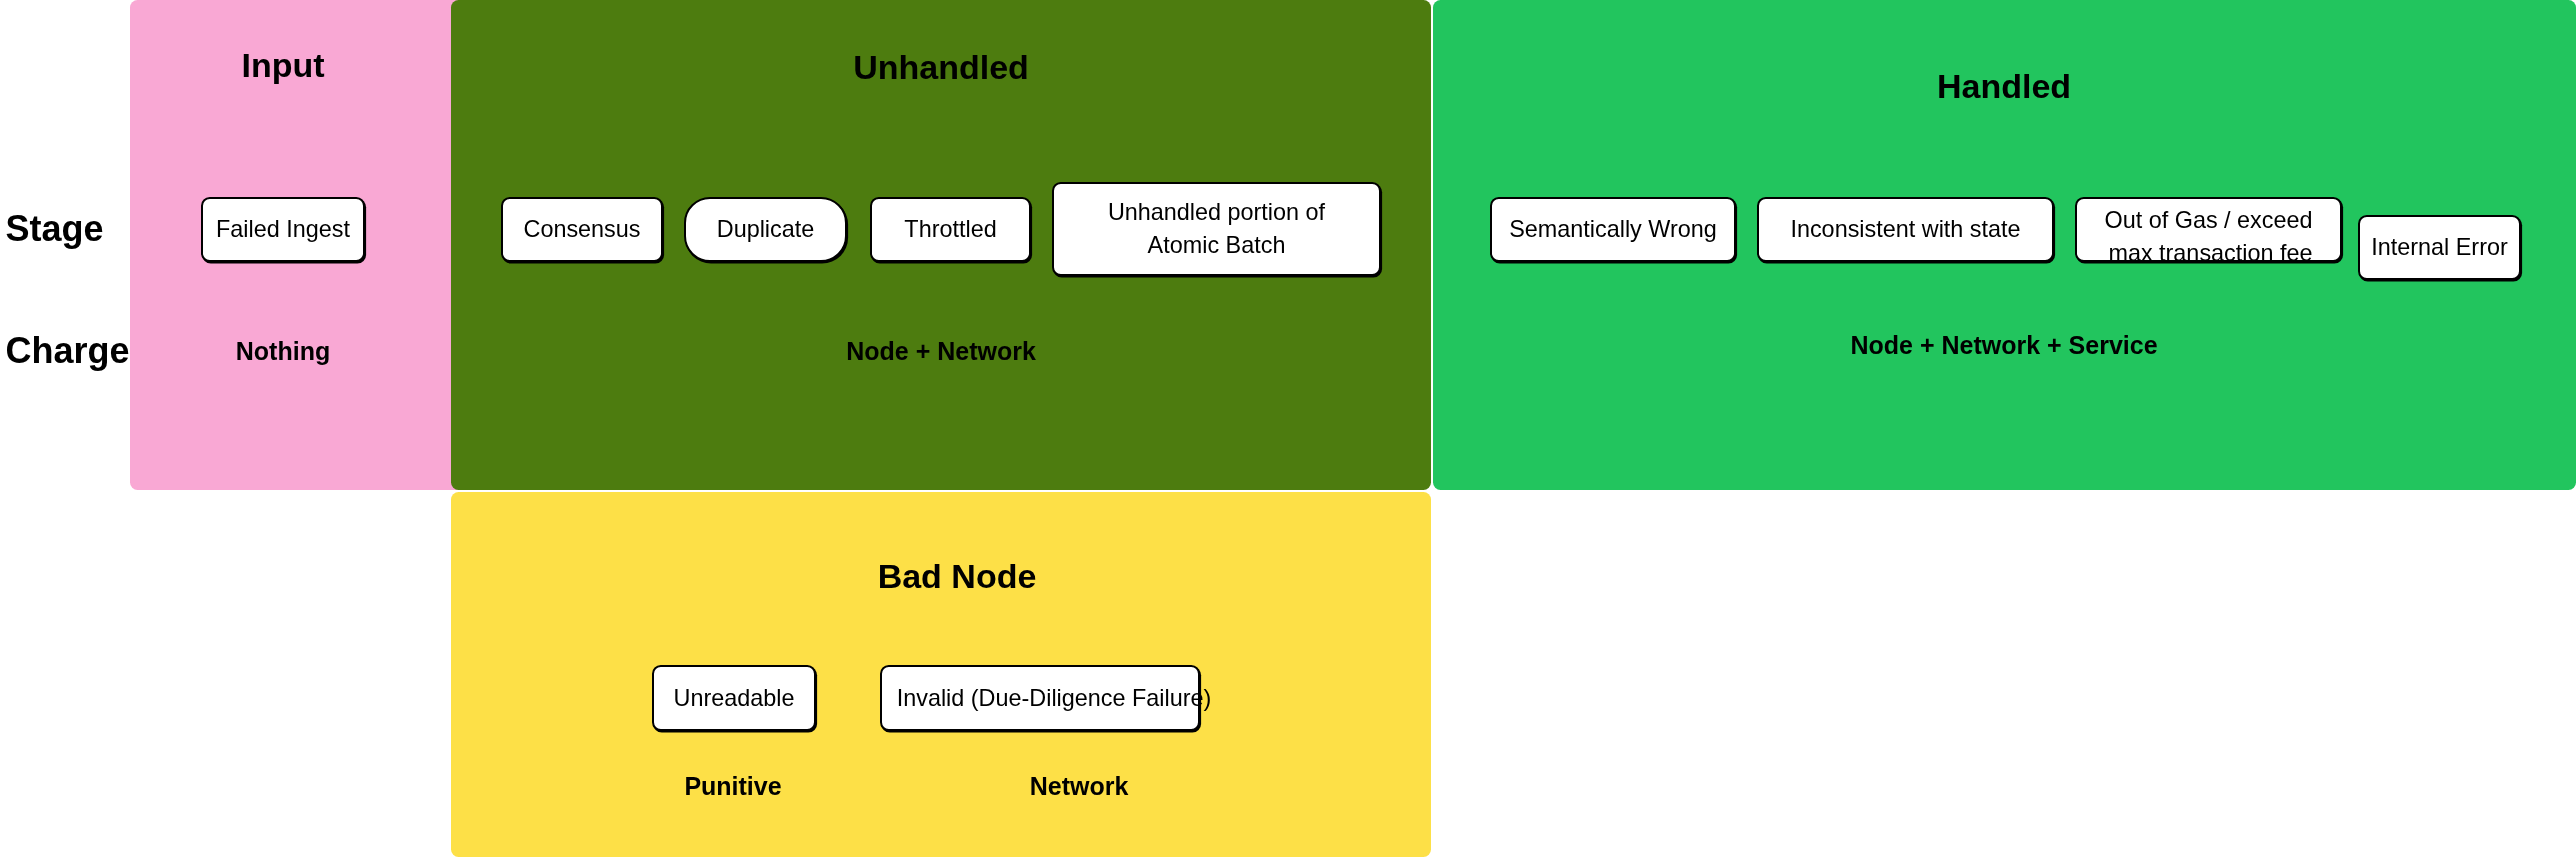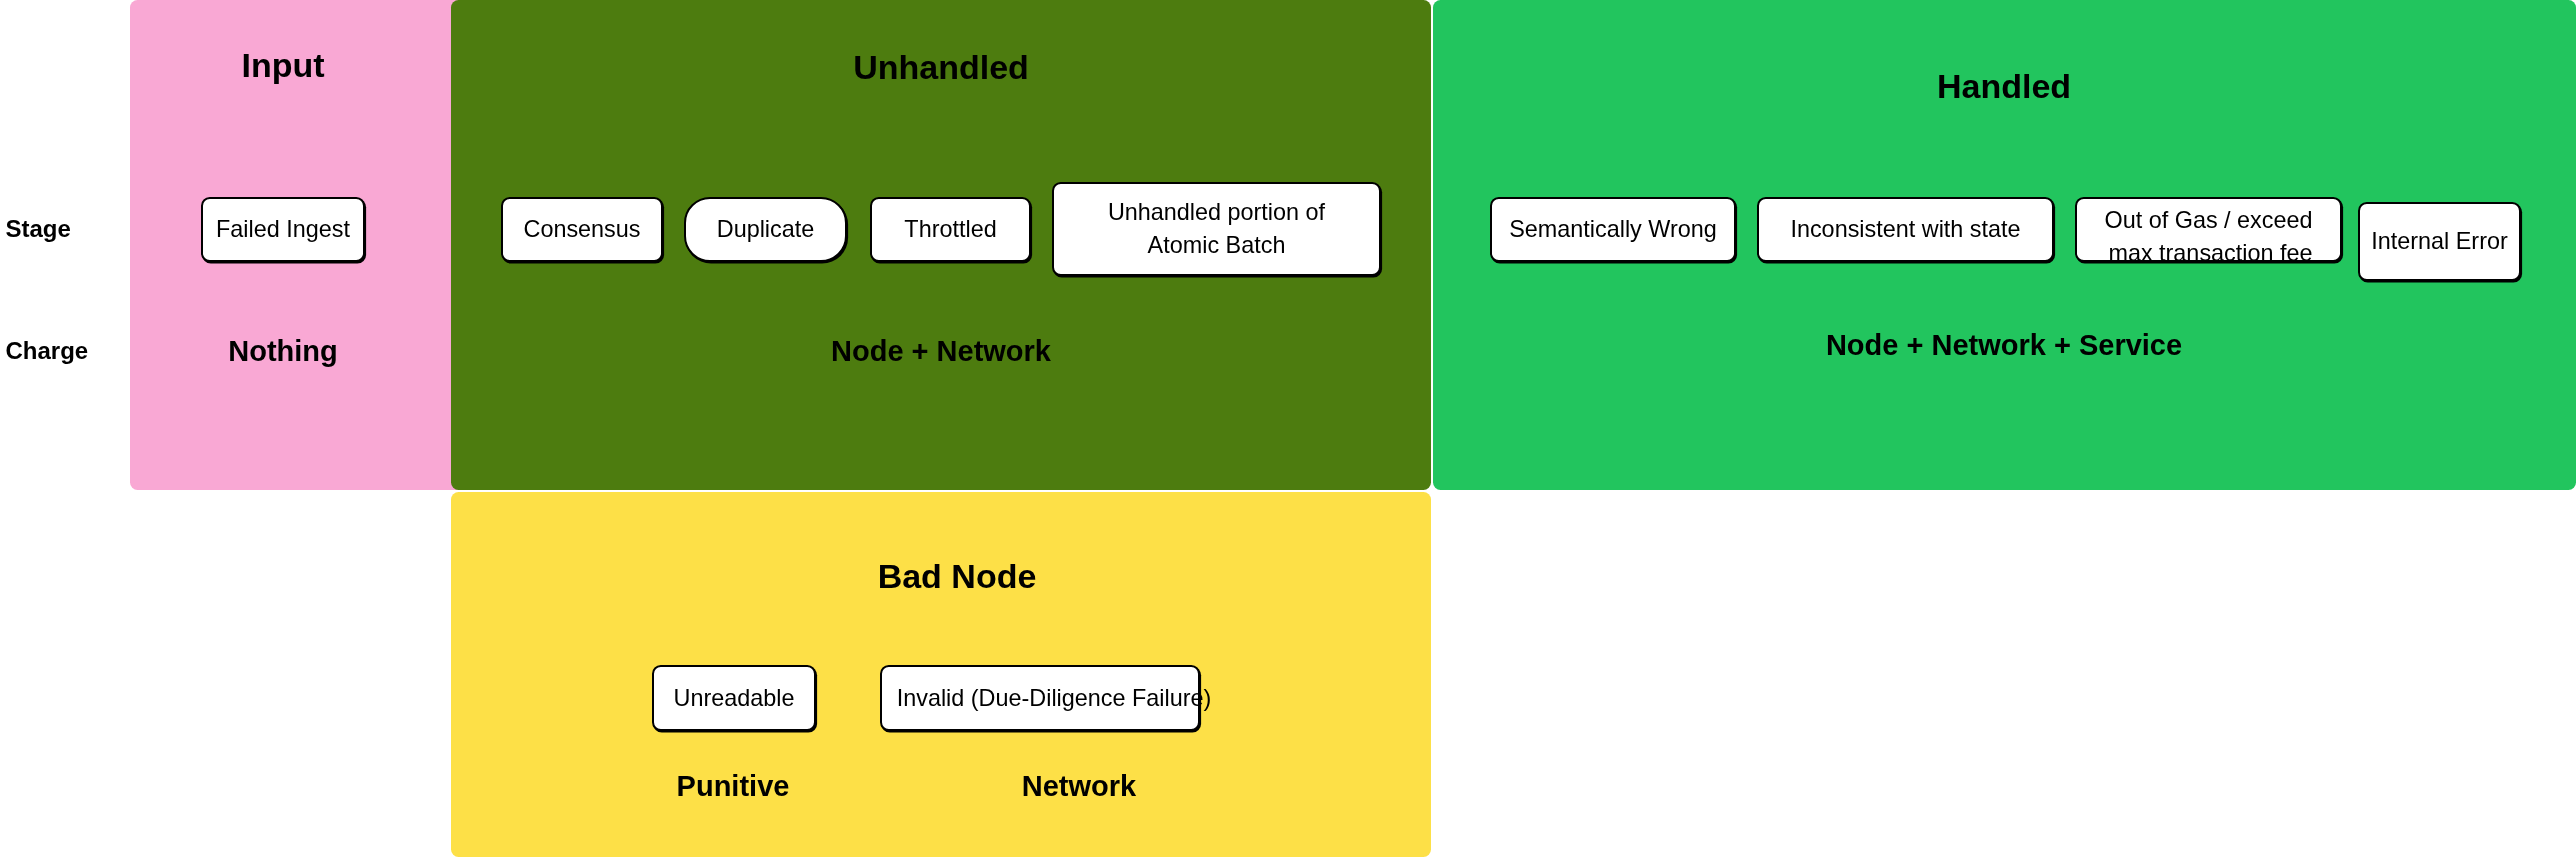--- a/index.html
+++ b/index.html
@@ -32,21 +32,21 @@
     transform: translate(-50%, -50%);
     font-size: 34px;
     font-weight: 700;
     white-space: nowrap;
   }
 
   
   .row-header {
     position: absolute;
     transform: translateY(-50%);
-    font-size: 24px;
+    font-size: 36px;
     font-weight: 700;
     white-space: nowrap;
   }
 
   
   .stage-box {
     position: absolute;
     background: #ffffff;
     border: 2.7px solid #000000;
     border-radius: 8.7px;
@@ -63,21 +63,21 @@
     text-align: center;
     font-size: 23.4px;
     line-height: 33px;
   }
   .stage-box span.shift-down { transform: translateY(7px); text-align: right; }
 
   
   .charge-label {
     position: absolute;
     transform: translate(-50%, -50%);
-    font-size: 29px;
+    font-size: 25px;
     font-weight: 700;
     white-space: nowrap;
   }
 </style>
 </head>
 <body>
 
 <div id="canvas">
 
   <div class="row-header" style="left:5.5px; top:229px;">Stage</div>
@@ -114,21 +114,21 @@
     <div class="stage-box" style="left:57px; top:197px; width:246px; height:65px;">
       <span>Semantically Wrong</span>
     </div>
     <div class="stage-box" style="left:324px; top:197px; width:297px; height:65px;">
       <span>Inconsistent with state</span>
     </div>
     <div class="stage-box" style="left:642px; top:197px; width:267px; height:65px;">
       <span class="shift-down">Out of Gas / exceed
 max transaction fee</span>
     </div>
-    <div class="stage-box" style="left:925px; top:202px; width:163px; height:79px;">
+    <div class="stage-box" style="left:925px; top:215px; width:163px; height:65px;">
       <span>Internal Error</span>
     </div>
     <div class="charge-label" style="left:571px; top:345px;">Node + Network + Service</div>
   </div>
 
   <div class="panel" id="panel-badnode">
     <div class="panel-title" style="left:506px; top:84px;">Bad Node</div>
     <div class="stage-box" style="left:201px; top:173px; width:164px; height:66px;">
       <span>Unreadable</span>
     </div>

